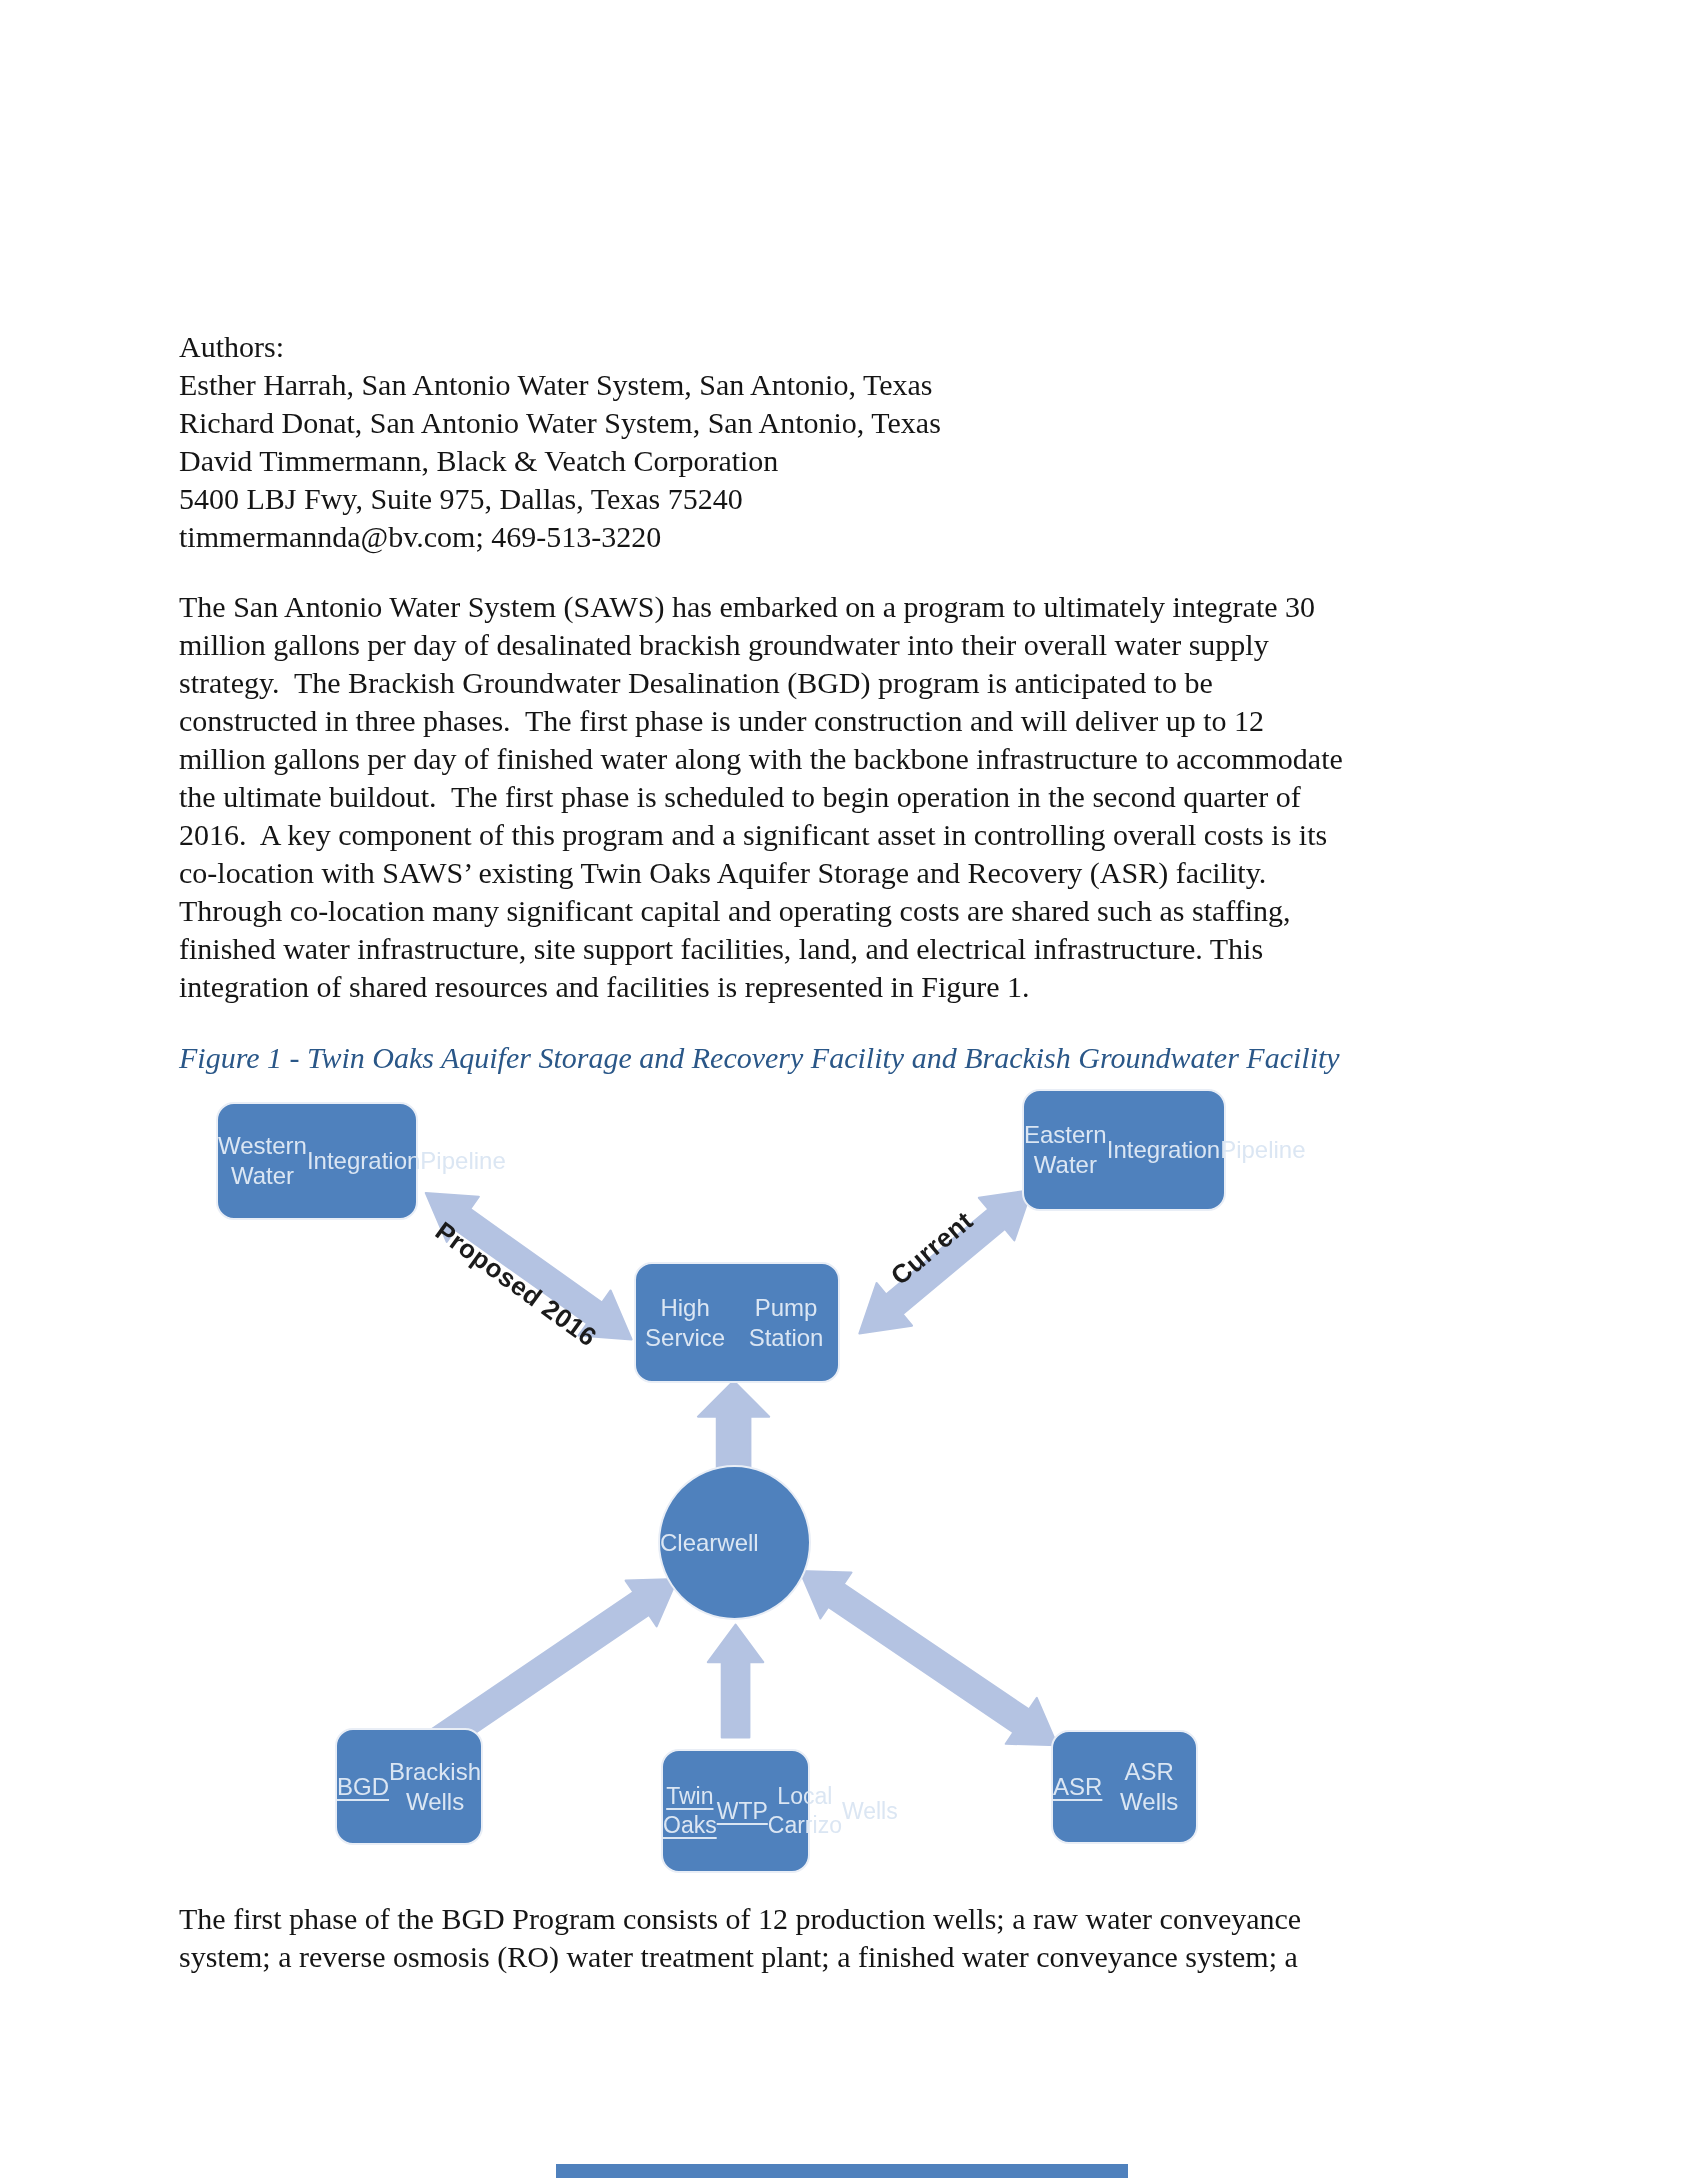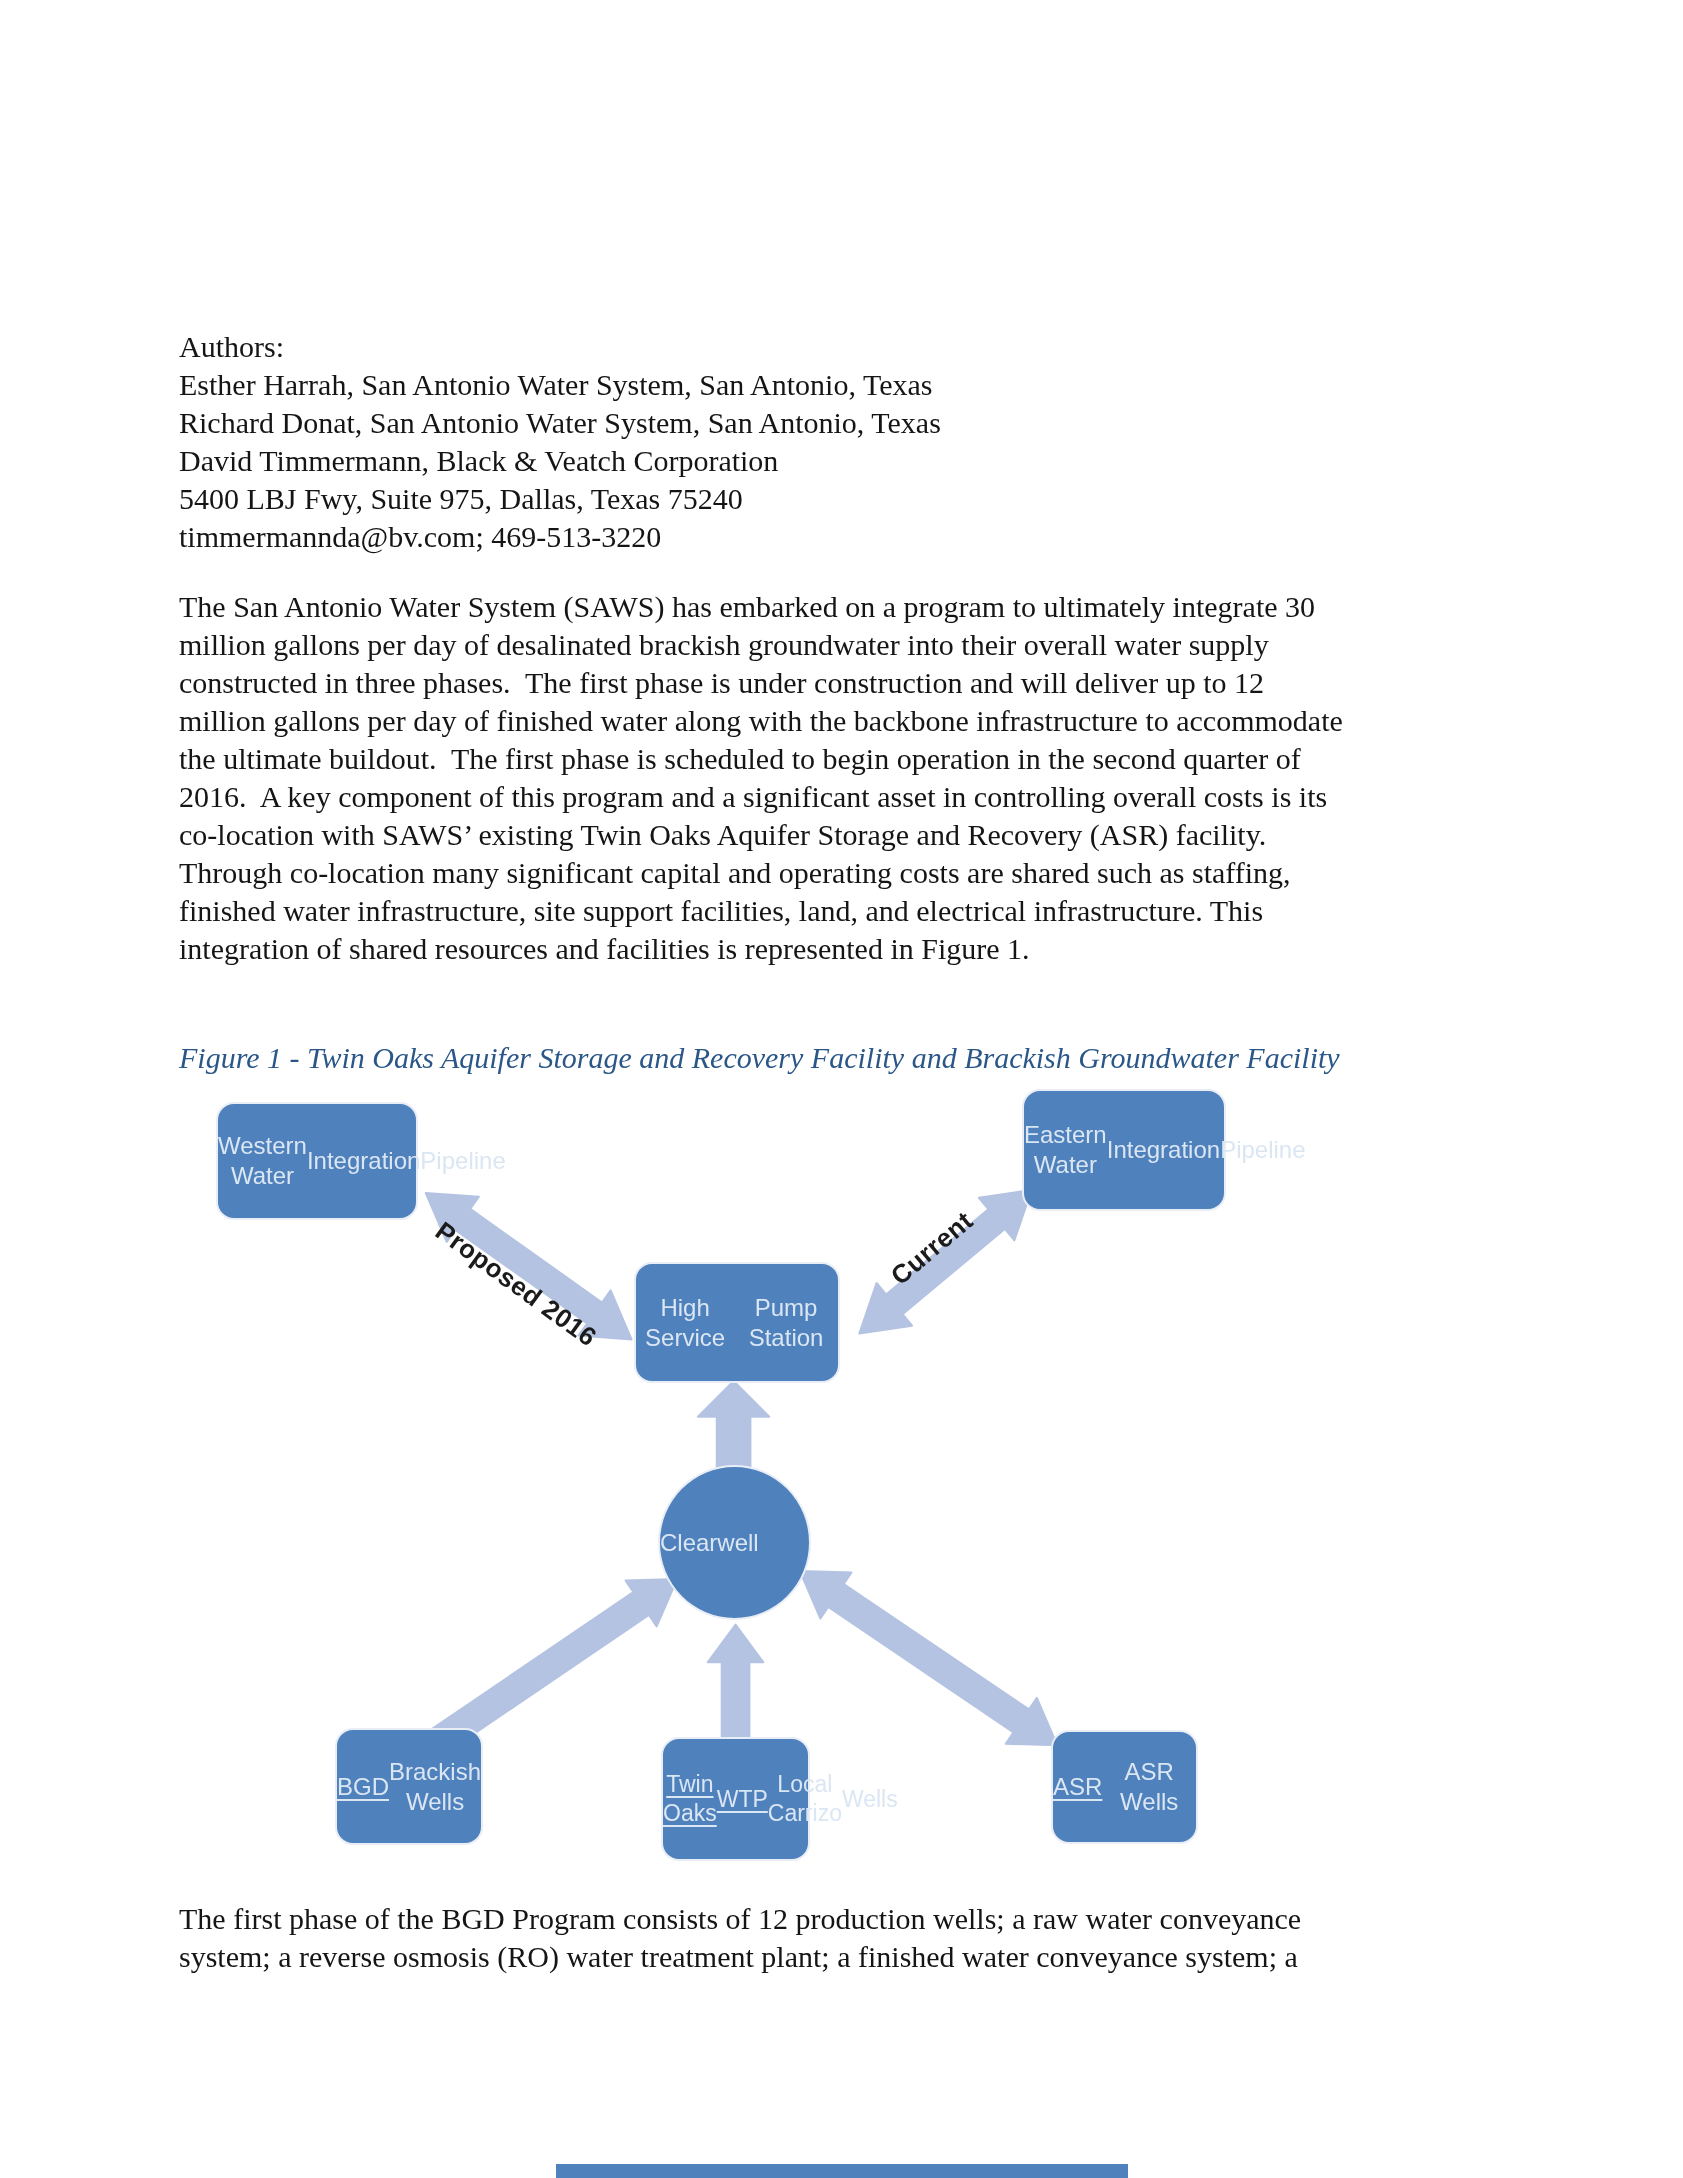--- a/index.html
+++ b/index.html
@@ -21,21 +21,21 @@
   .node{
     position:absolute;display:flex;align-items:center;justify-content:flex-start;
     background:linear-gradient(180deg,#5787c2 0%,var(--box-fill,#4f81bd) 55%,#47751ty 100%);
     background-color:var(--box-fill,#4f81bd);
     border:2px solid #e9eef6;border-radius:18px;
     color:var(--box-text,#dbe6f3);text-align:center;font-size:24px;line-height:30px;
     box-sizing:border-box;
   }
   .node.circle{border-radius:50%;}
   .node .u{text-decoration:underline;text-underline-offset:4px;}
-  .node.small{font-size:23px;line-height:29px;}
+  .node.small{font-size:23px;line-height:29px;margin-top:12px;}
   .arrow-label{
     position:absolute;font-weight:bold;color:#1b1b1b;font-size:26px;white-space:pre;
     transform-origin:center center;letter-spacing:0.5px;
   }
   .bottom-bar{position:absolute;background:var(--bar-color,#4f81bd);}
 </style>
 </head>
 <body>
 
 <div class="page">
@@ -46,20 +46,21 @@
     <div class="line">Esther Harrah, San Antonio Water System, San Antonio, Texas</div>
     <div class="line">Richard Donat, San Antonio Water System, San Antonio, Texas</div>
     <div class="line">David Timmermann, Black &amp; Veatch Corporation</div>
     <div class="line">5400 LBJ Fwy, Suite 975, Dallas, Texas 75240</div>
     <div class="line">timmermannda@bv.com; 469-513-3220</div>
   </div>
 
   <div class="abs para1-block body-text">
     <div class="line">The San Antonio Water System (SAWS) has embarked on a program to ultimately integrate 30</div>
     <div class="line">million gallons per day of desalinated brackish groundwater into their overall water supply</div>
+    <div class="line">strategy.  The Brackish Groundwater Desalination (BGD) program is anticipated to be</div>
     <div class="line">constructed in three phases.  The first phase is under construction and will deliver up to 12</div>
     <div class="line">million gallons per day of finished water along with the backbone infrastructure to accommodate</div>
     <div class="line">the ultimate buildout.  The first phase is scheduled to begin operation in the second quarter of</div>
     <div class="line">2016.  A key component of this program and a significant asset in controlling overall costs is its</div>
     <div class="line">co-location with SAWS’ existing Twin Oaks Aquifer Storage and Recovery (ASR) facility.</div>
     <div class="line">Through co-location many significant capital and operating costs are shared such as staffing,</div>
     <div class="line">finished water infrastructure, site support facilities, land, and electrical infrastructure. This</div>
     <div class="line">integration of shared resources and facilities is represented in Figure 1.</div>
   </div>
 

